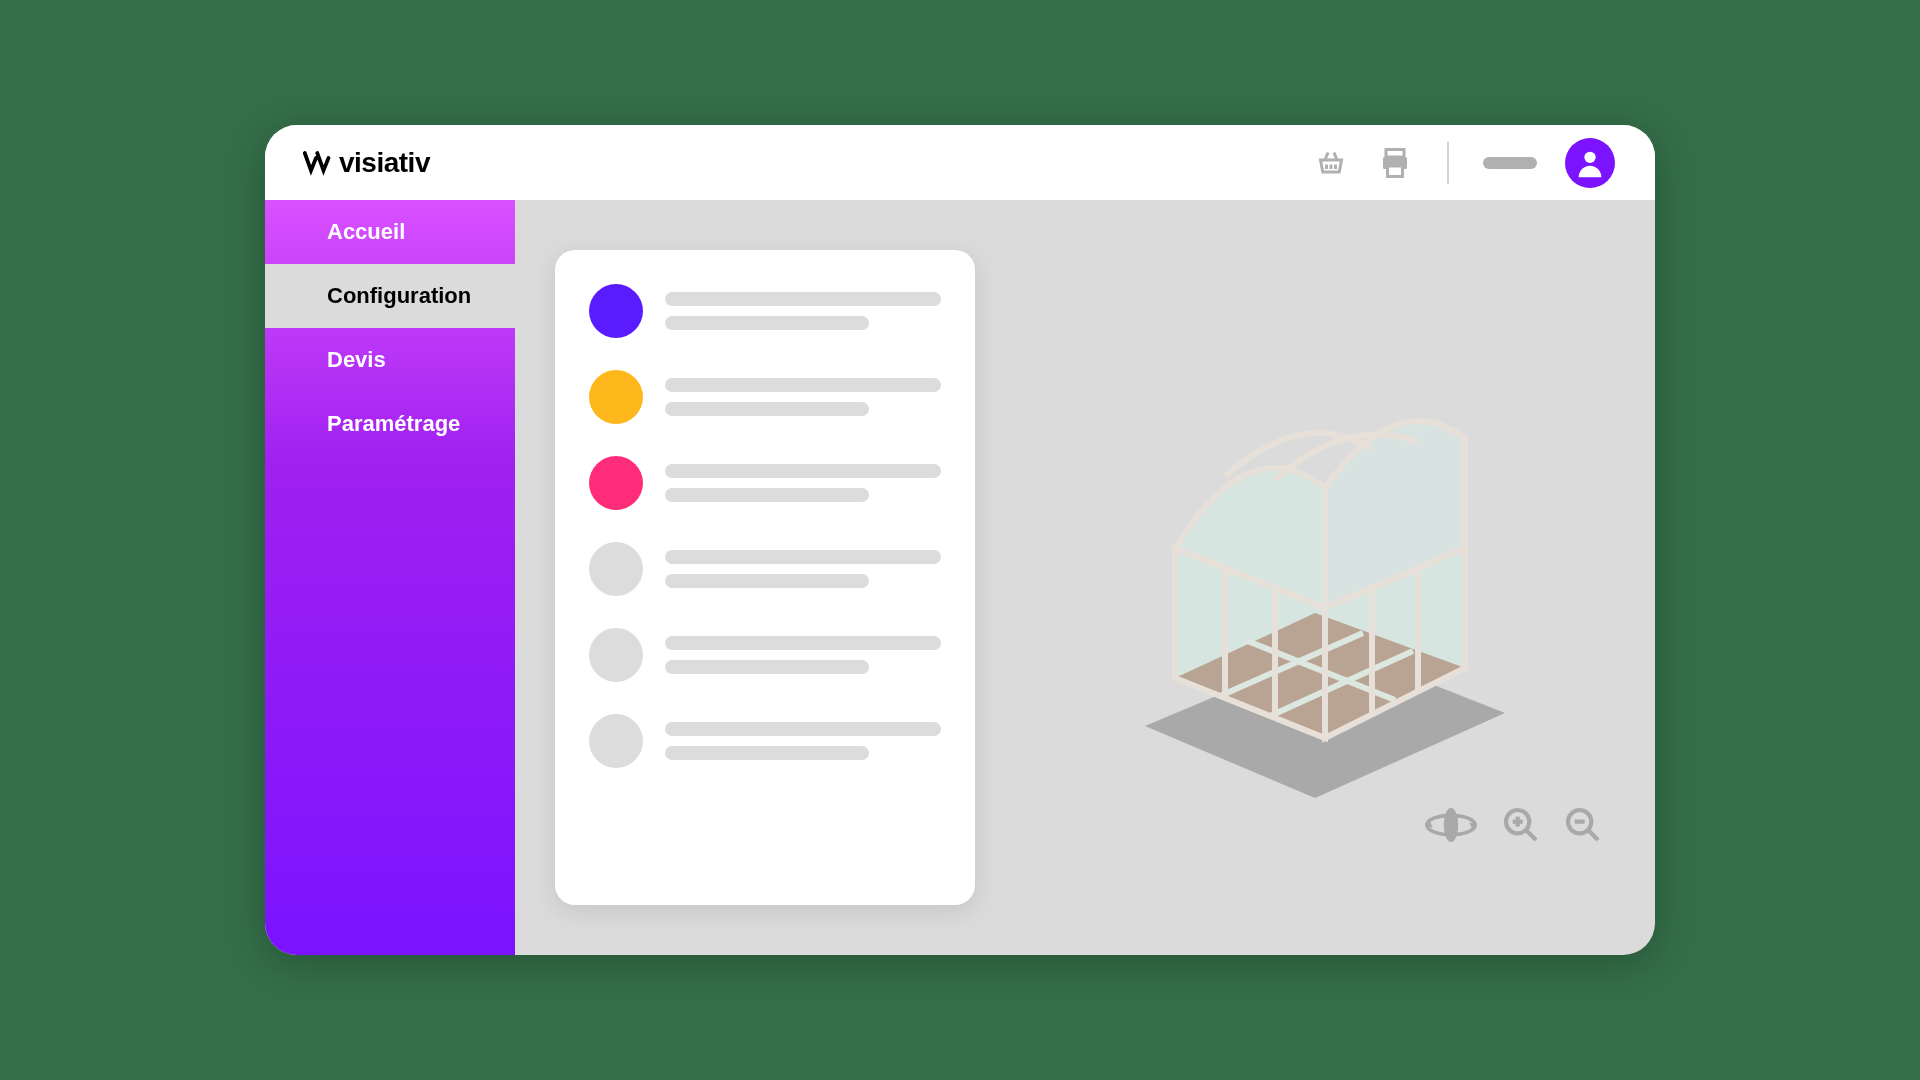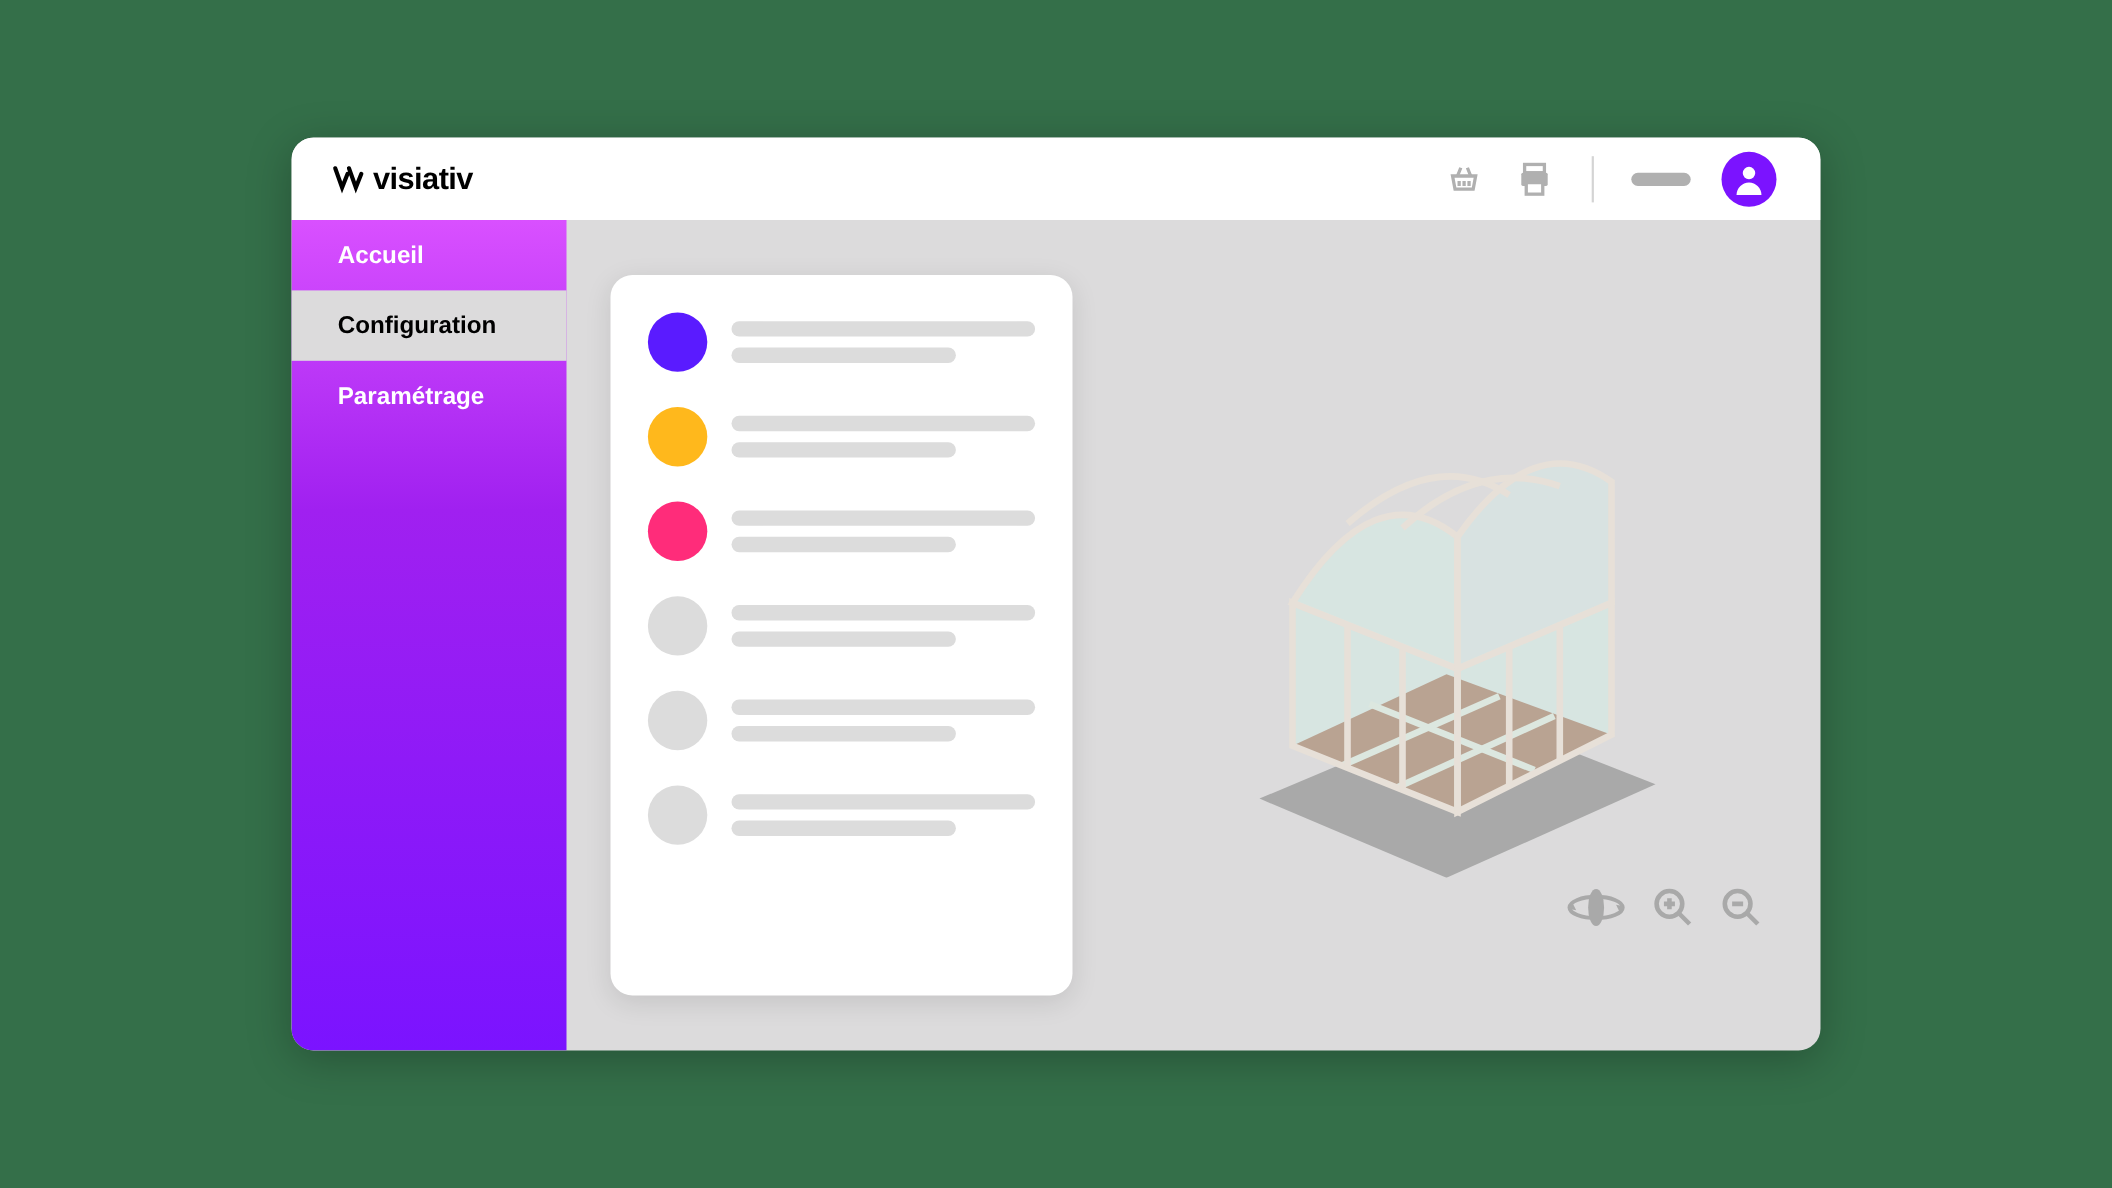--- a/index.html
+++ b/index.html
@@ -9,21 +9,21 @@
     background: #346f49;
     font-family: -apple-system, BlinkMacSystemFont, "Segoe UI", Arial, sans-serif;
     display: flex;
     align-items: center;
     justify-content: center;
   }
   .window {
     width: 1390px;
     height: 830px;
     background: #dcdbdc;
-    border-radius: 20px;
+    border-radius: 32px;
     overflow: hidden;
     box-shadow: 0 8px 40px rgba(0,0,0,0.25);
     display: flex;
     flex-direction: column;
   }
   .header {
     height: 75px;
     background: #ffffff;
     display: flex;
     align-items: center;
@@ -53,21 +53,21 @@
 
   .body { flex:1; display:flex; }
   .sidebar {
     width: 250px;
     background: linear-gradient(180deg, #d950ff 0%, #a020f0 35%, #7b13ff 100%);
     padding-top: 0;
   }
   .sidebar-item {
     height: 64px;
     display:flex; align-items:center;
-    padding-left: 42px;
+    padding-left: 62px;
     color: #ffffff;
     font-weight: 700;
     font-size: 22px;
     cursor: pointer;
   }
   .sidebar-item.selected {
     background: #dcdbdc;
     color: #000;
     font-weight: 700;
   }
@@ -138,20 +138,23 @@
 
   <div class="body">
     <nav class="sidebar">
       <div class="sidebar-item">
         <span>Accueil</span>
       </div>
       <div class="sidebar-item selected">
         <span>Configuration</span>
       </div>
       <div class="sidebar-item">
+        <span>Devis</span>
+      </div>
+      <div class="sidebar-item">
         <span>Paramétrage</span>
       </div>
     </nav>
 
     <div class="main">
       <div class="panel">
         <div class="option-row">
           <div class="swatch" style="background:#5a1bff"></div>
           <div class="lines">
             <div class="line-lg"></div>

